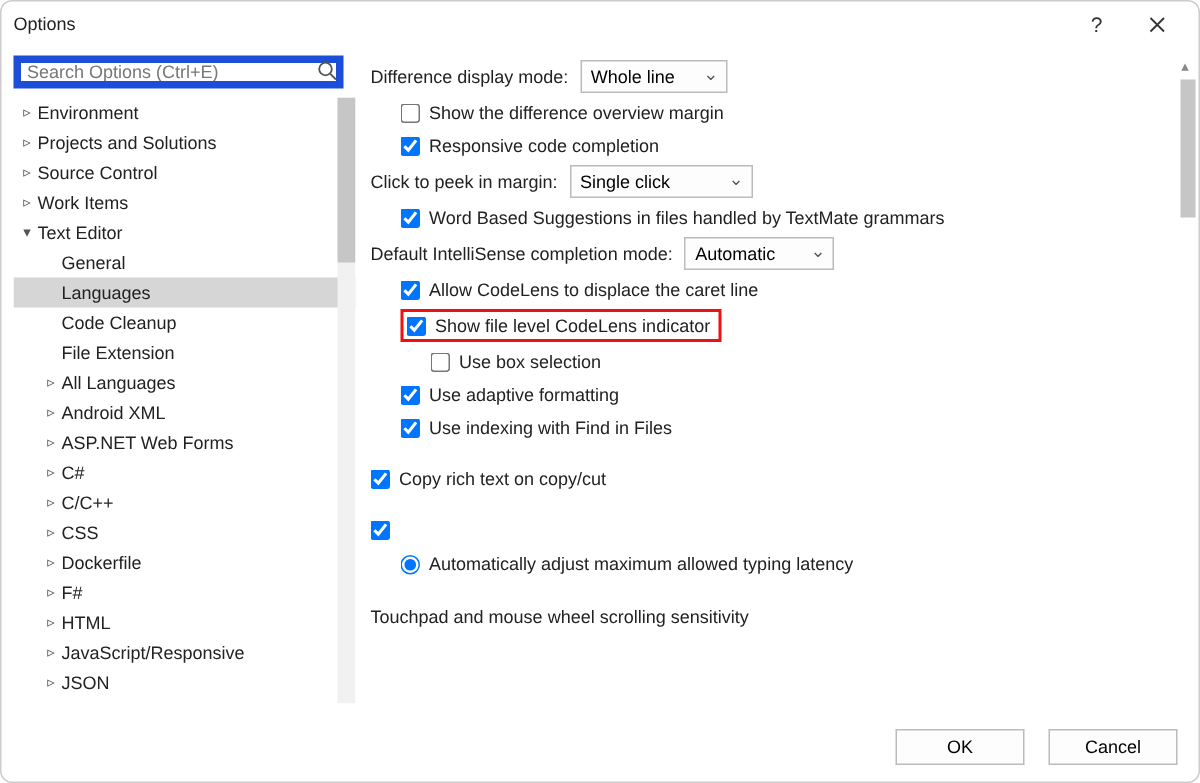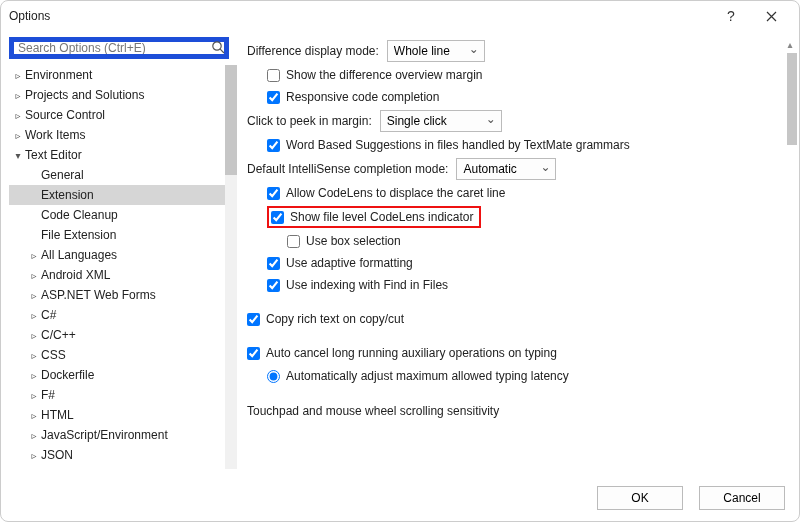--- a/index.html
+++ b/index.html
@@ -91,21 +91,21 @@
           <div class="node ind0">
             <span class="tw">▾</span>
             <span>Text Editor</span>
           </div>
           <div class="node ind1">
             <span class="tw"></span>
             <span>General</span>
           </div>
           <div class="node ind1 sel">
             <span class="tw"></span>
-            <span>Extension</span>
+            <span>Languages</span>
           </div>
           <div class="node ind1">
             <span class="tw"></span>
             <span>Code Cleanup</span>
           </div>
           <div class="node ind1">
             <span class="tw"></span>
             <span>File Extension</span>
           </div>
           <div class="node ind1">
@@ -139,21 +139,21 @@
           <div class="node ind1">
             <span class="tw">▹</span>
             <span>F#</span>
           </div>
           <div class="node ind1">
             <span class="tw">▹</span>
             <span>HTML</span>
           </div>
           <div class="node ind1">
             <span class="tw">▹</span>
-            <span>JavaScript/Environment</span>
+            <span>JavaScript/Responsive</span>
           </div>
           <div class="node ind1">
             <span class="tw">▹</span>
             <span>JSON</span>
           </div>
           <div class="node ind1">
             <span>LESS</span>
           </div>
         </div>
     </div>
@@ -215,21 +215,20 @@
 
       <div class="section-gap"></div>
       <div class="chk">
           <input type="checkbox" checked="" style="">
           <span>Copy rich text on copy/cut</span>
         </div>
 
       <div class="section-gap"></div>
       <div class="chk">
           <input type="checkbox" checked="" style="">
-          <span>Auto cancel long running auxiliary operations on typing</span>
         </div>
       <div class="radio indent1">
           <input type="radio" checked="" name="lat" style="">
           <span>Automatically adjust maximum allowed typing latency</span>
         </div>
 
       <div class="section-gap"></div>
       <div class="row">
           <span>Touchpad and mouse wheel scrolling sensitivity</span>
         </div>

